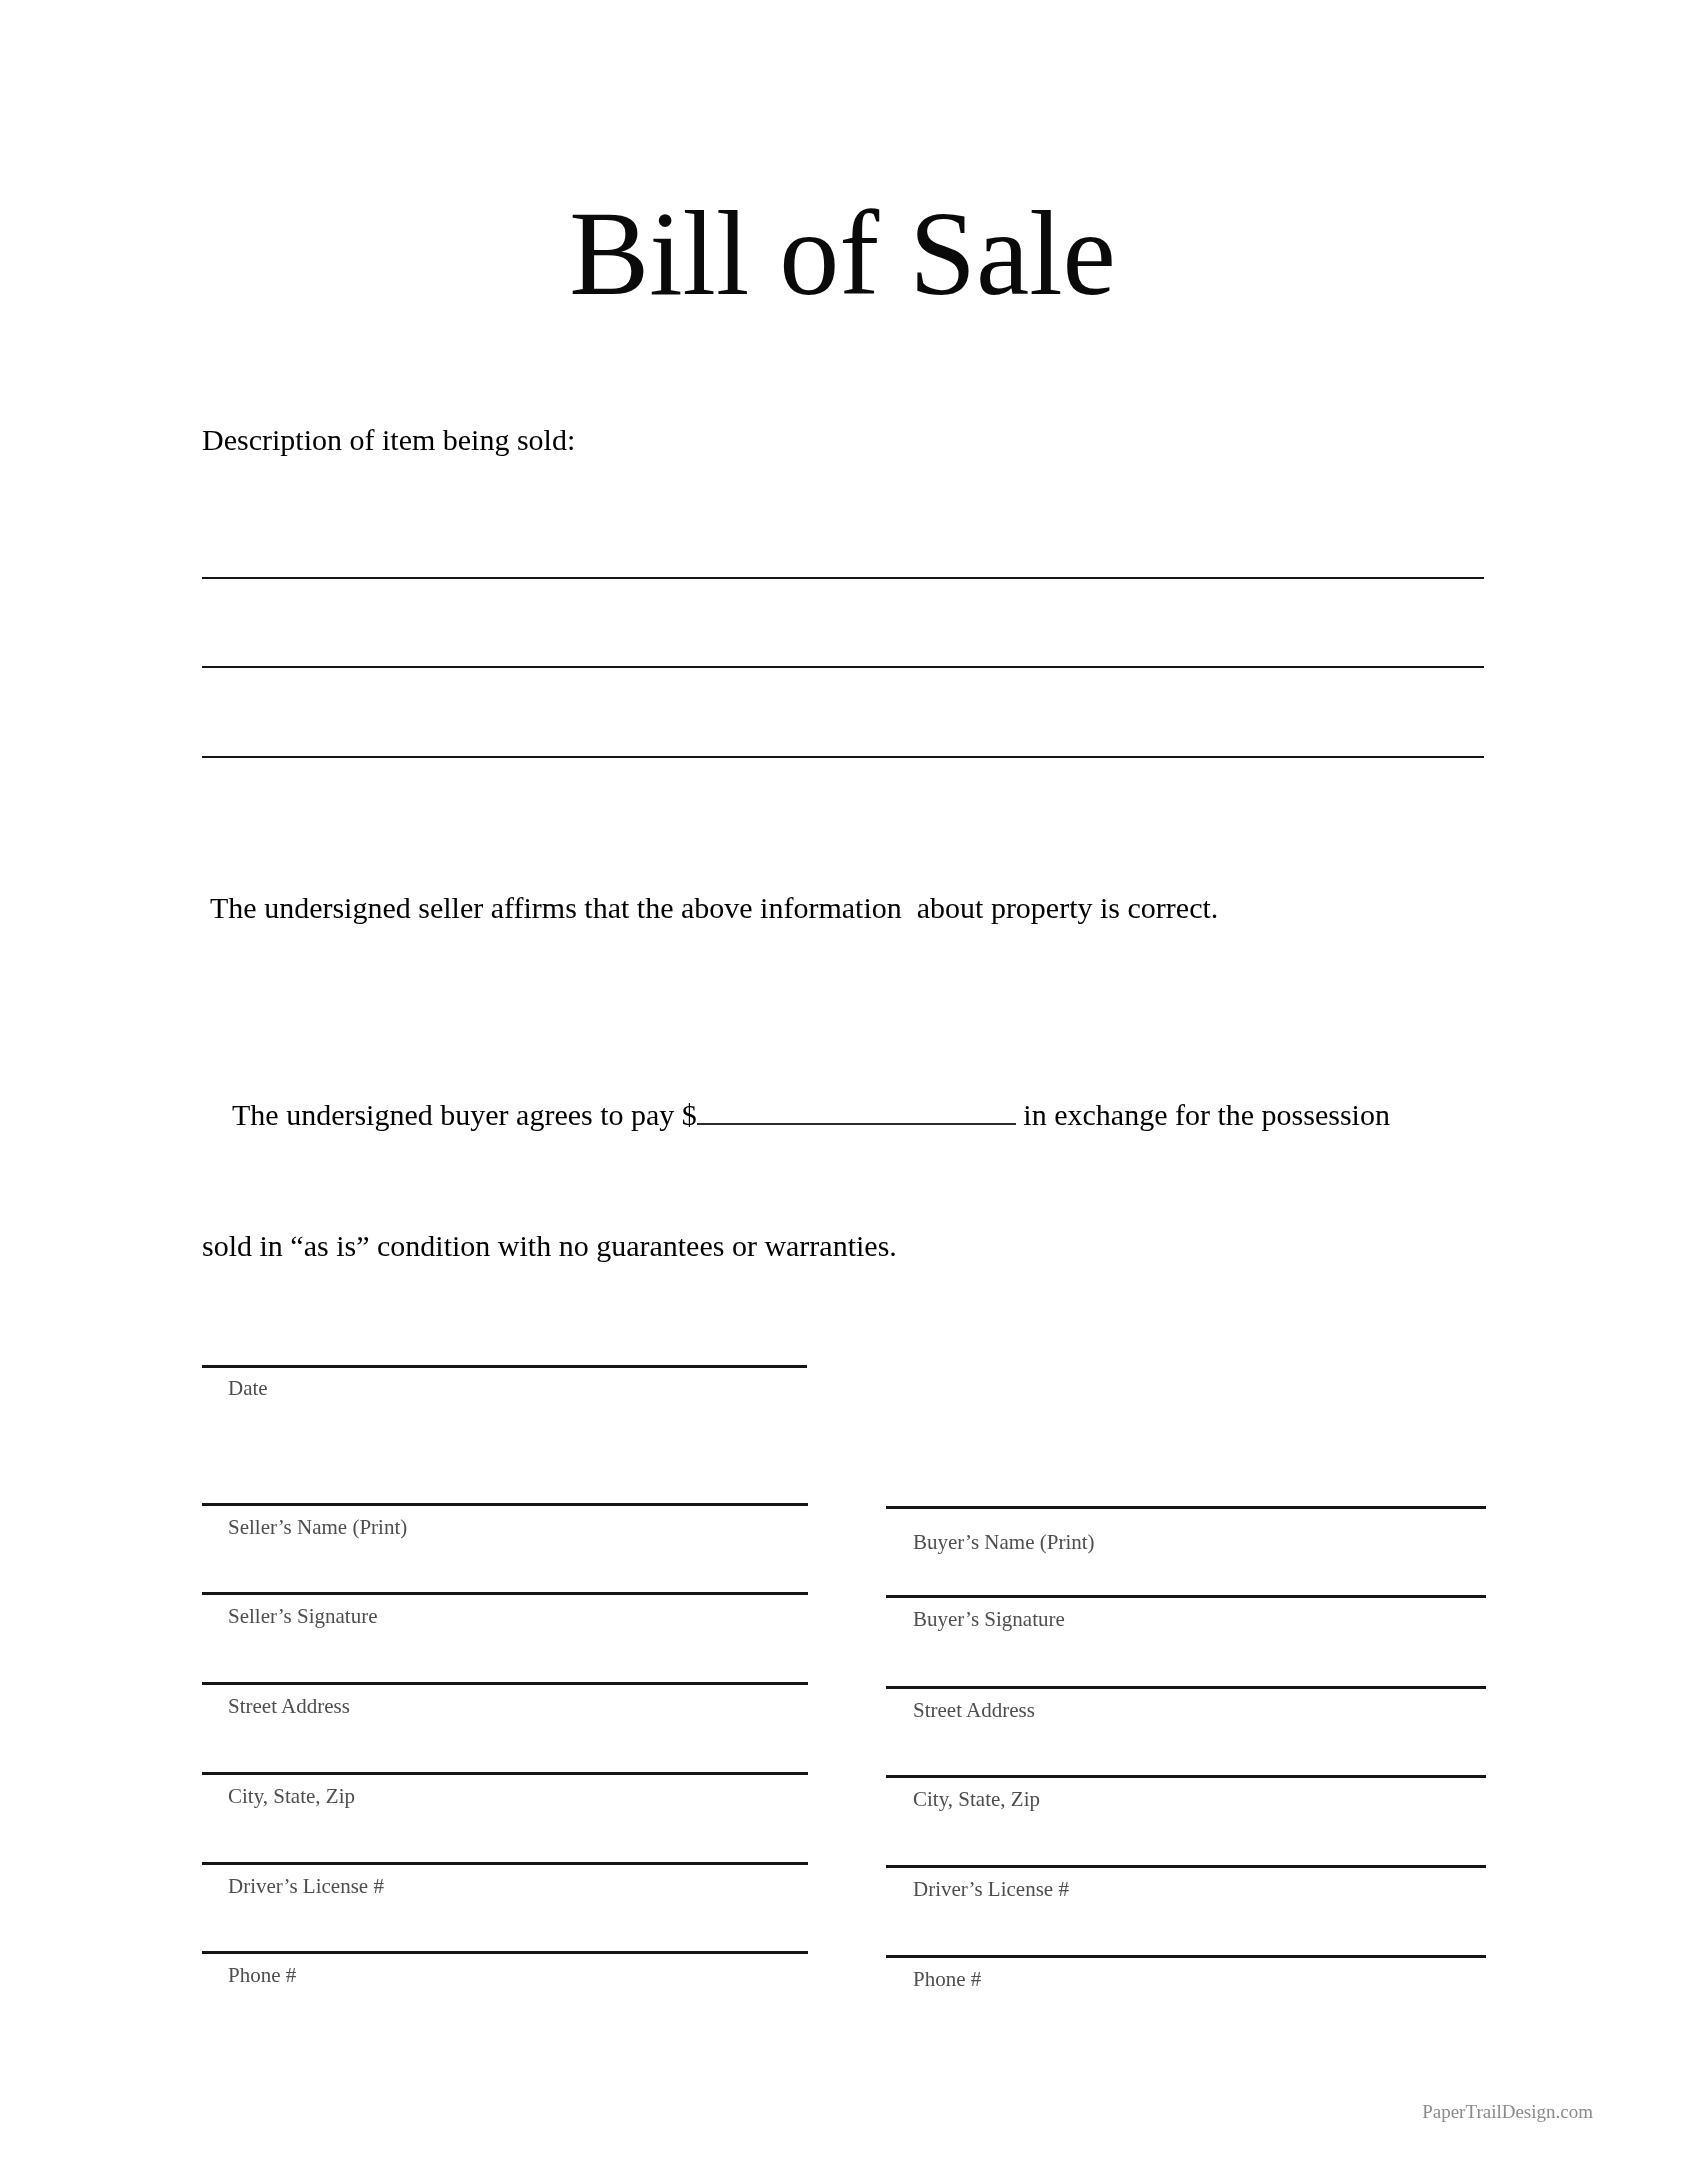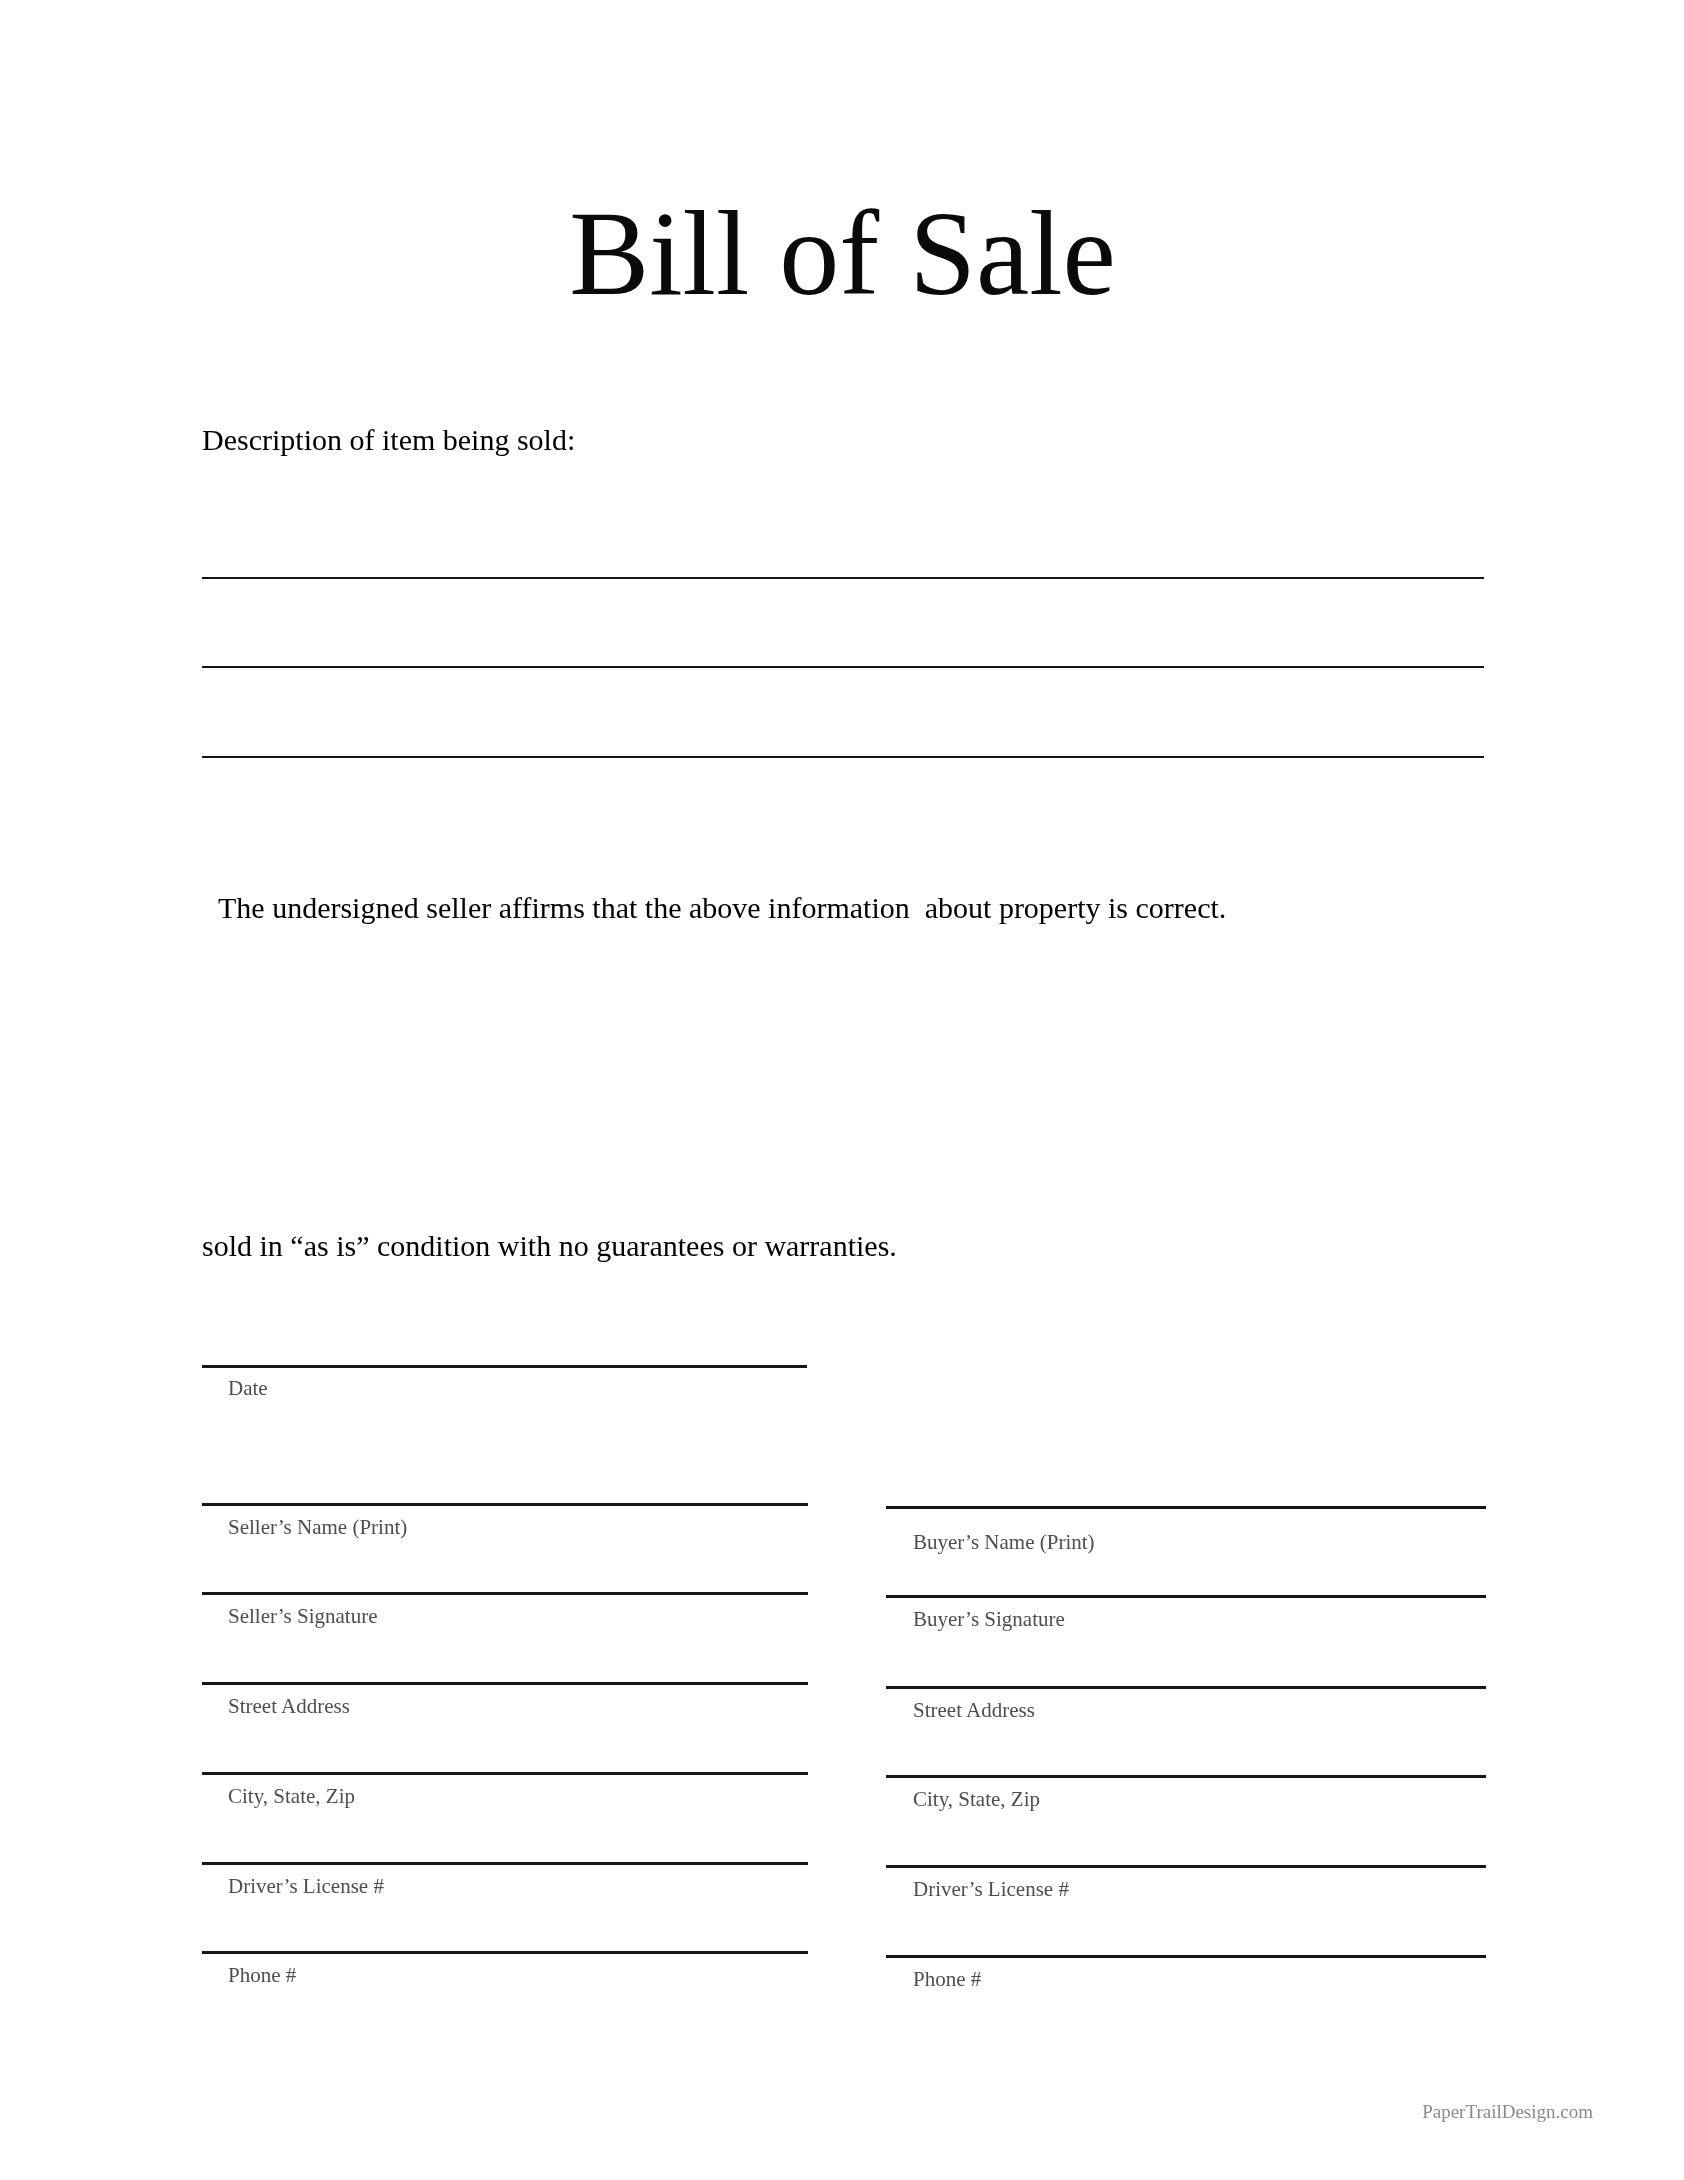--- a/index.html
+++ b/index.html
@@ -64,22 +64,25 @@
 <div class="page" id="page">
 
   <h1 class="abs title">Bill of Sale</h1>
 
   <div class="abs body-text" style="left:202px; top:422px;">Description of item being sold:</div>
 
   <div class="abs desc-line" style="top:577px;"></div>
   <div class="abs desc-line" style="top:666px;"></div>
   <div class="abs desc-line" style="top:756px;"></div>
 
-  <div class="abs body-text" style="left:218px; top:890px;">The undersigned seller affirms that the above information  about property is correct.</div>
+  <div class="abs body-text" style="left:210px; top:890px;">The undersigned seller affirms that the above information  about property is correct.</div>
 
+  <div class="abs body-text" style="left:202px; top:1061px;">
+    <span>The undersigned buyer agrees to pay $</span><span class="fill-blank"></span><span> in exchange for the possession</span>
+  </div>
   <div class="abs body-text" style="left:202px; top:1228px;">sold in “as is” condition with no guarantees or warranties.</div>
 
   <div class="abs rule" style="left:202px; top:1365px; width:605px;"></div>
   <div class="abs small-label" style="left:228px; top:1376px;">Date</div>
 
   <div class="abs footer">PaperTrailDesign.com</div>
 
 <div class="abs rule" style="left: 202px; top: 1503px; width: 606px;"></div>
     <div class="abs small-label" style="left: 228px; top: 1515px;">Seller’s Name (Print)</div>
     <div class="abs rule" style="left: 202px; top: 1592px; width: 606px;"></div>

